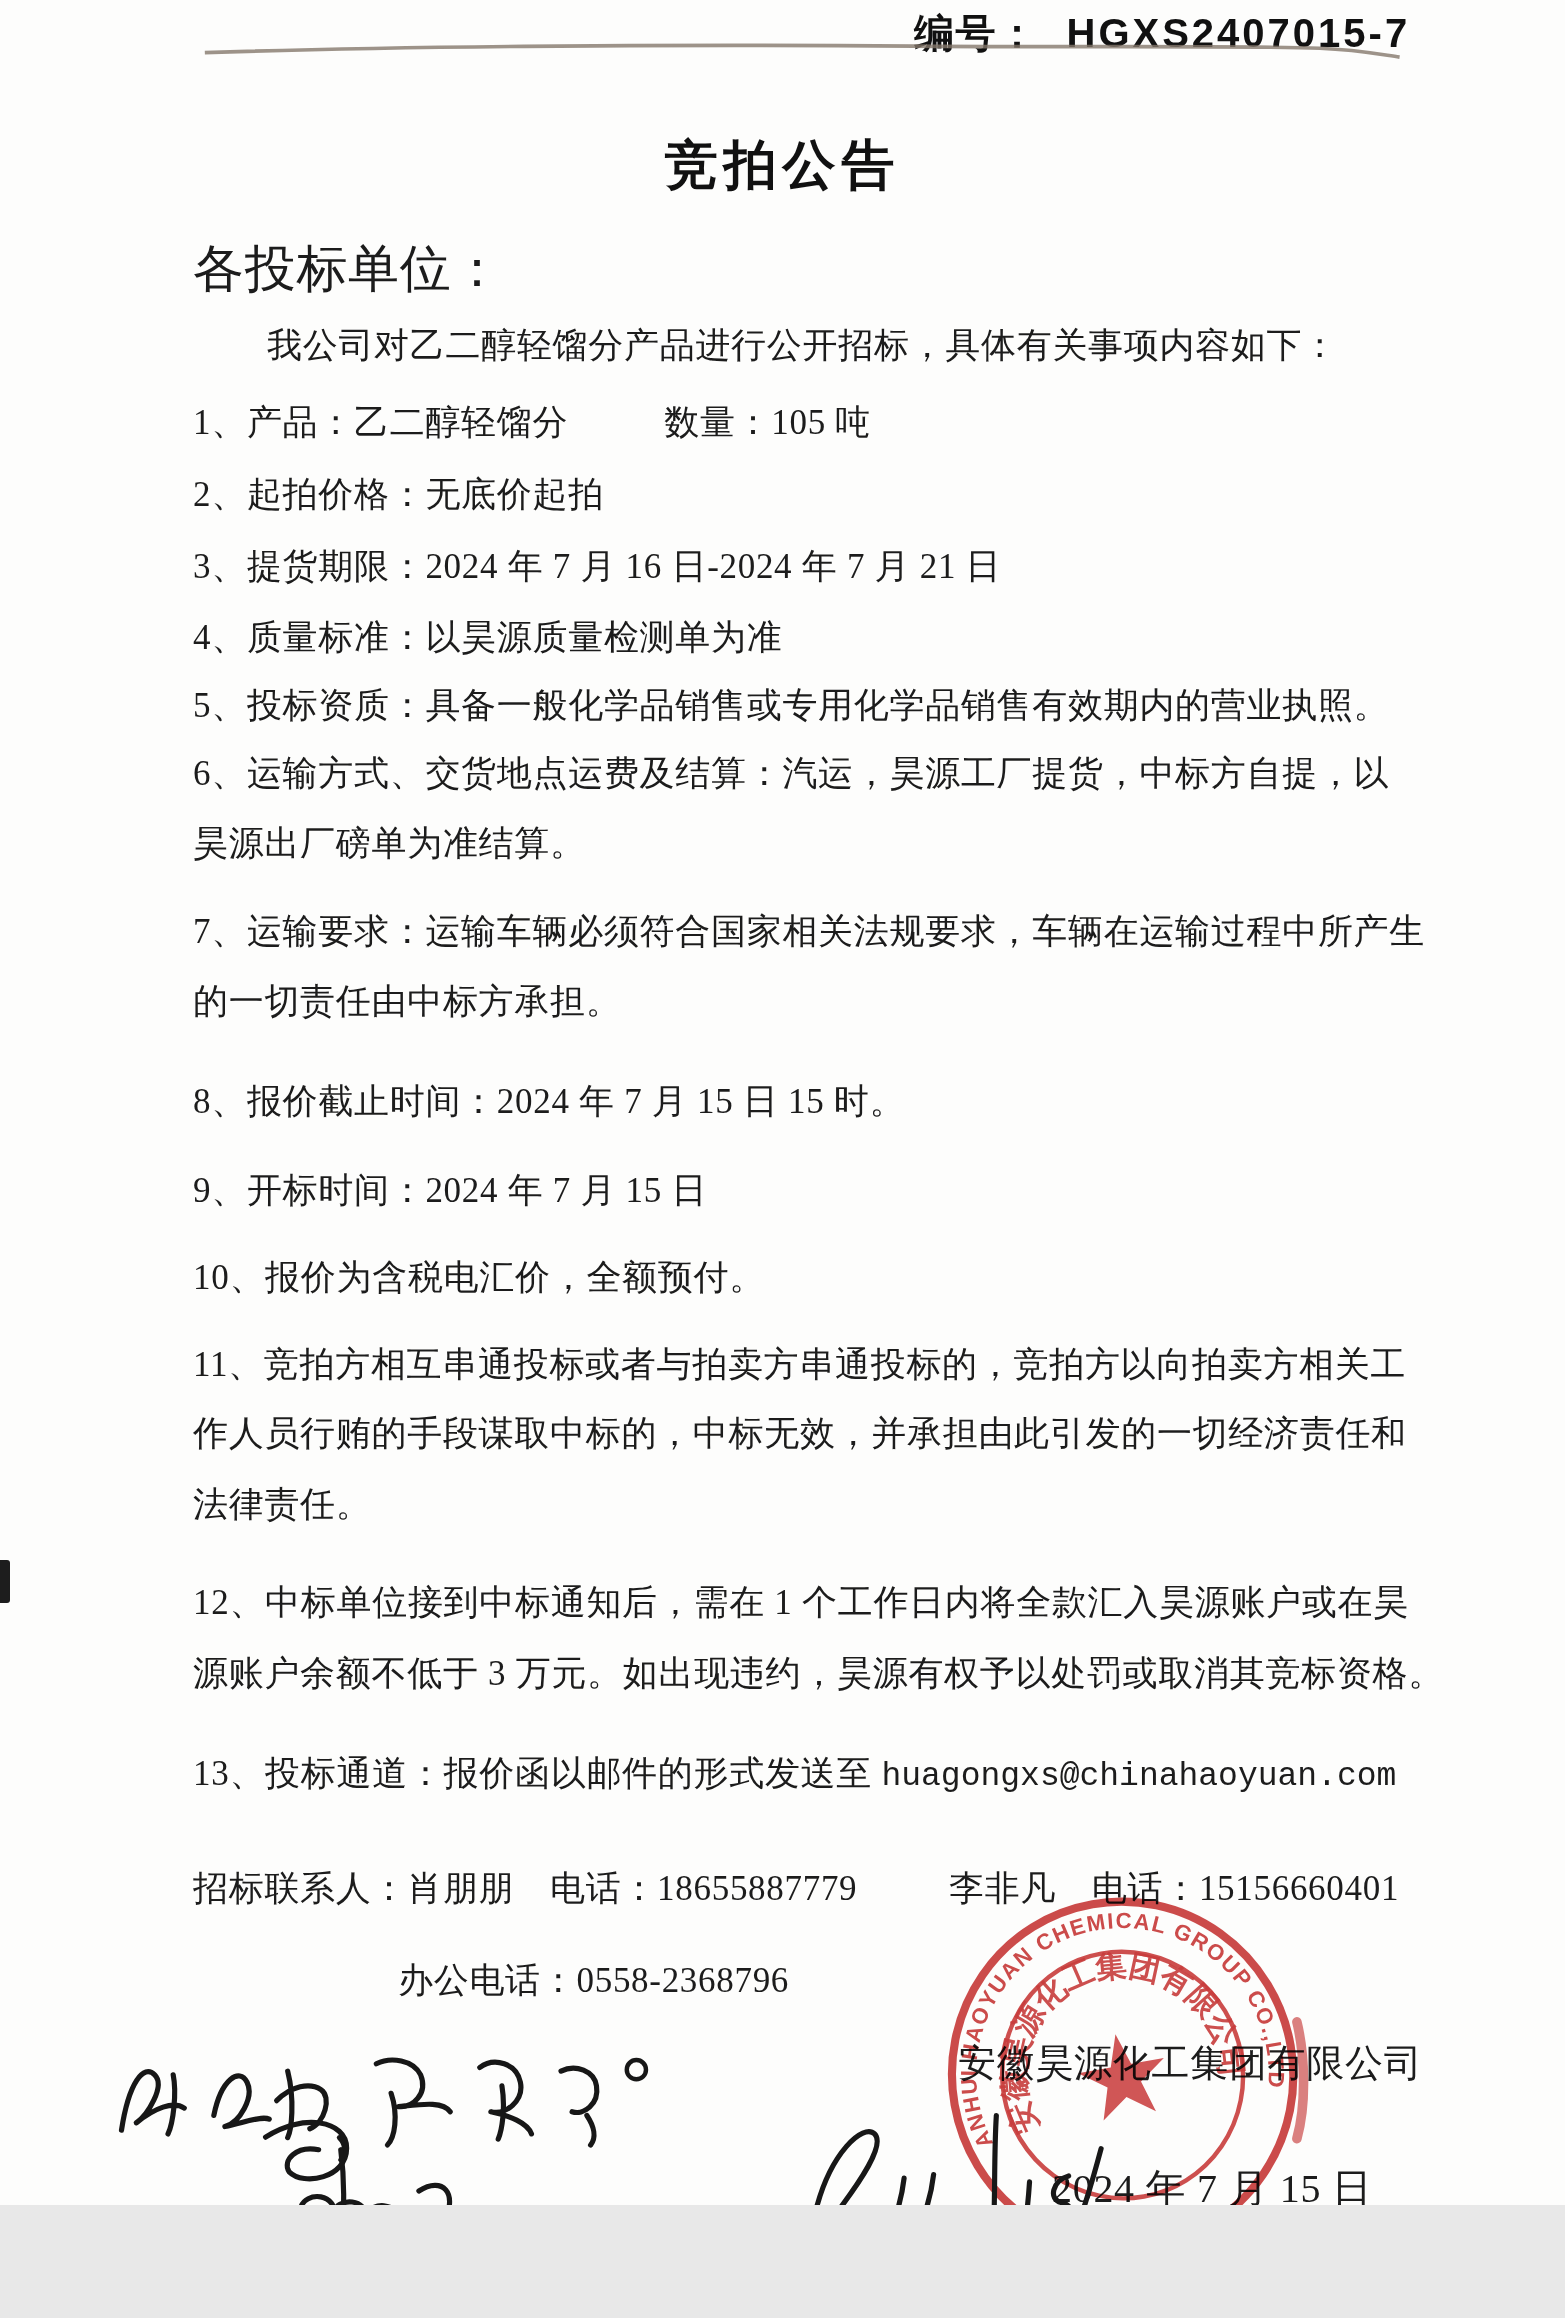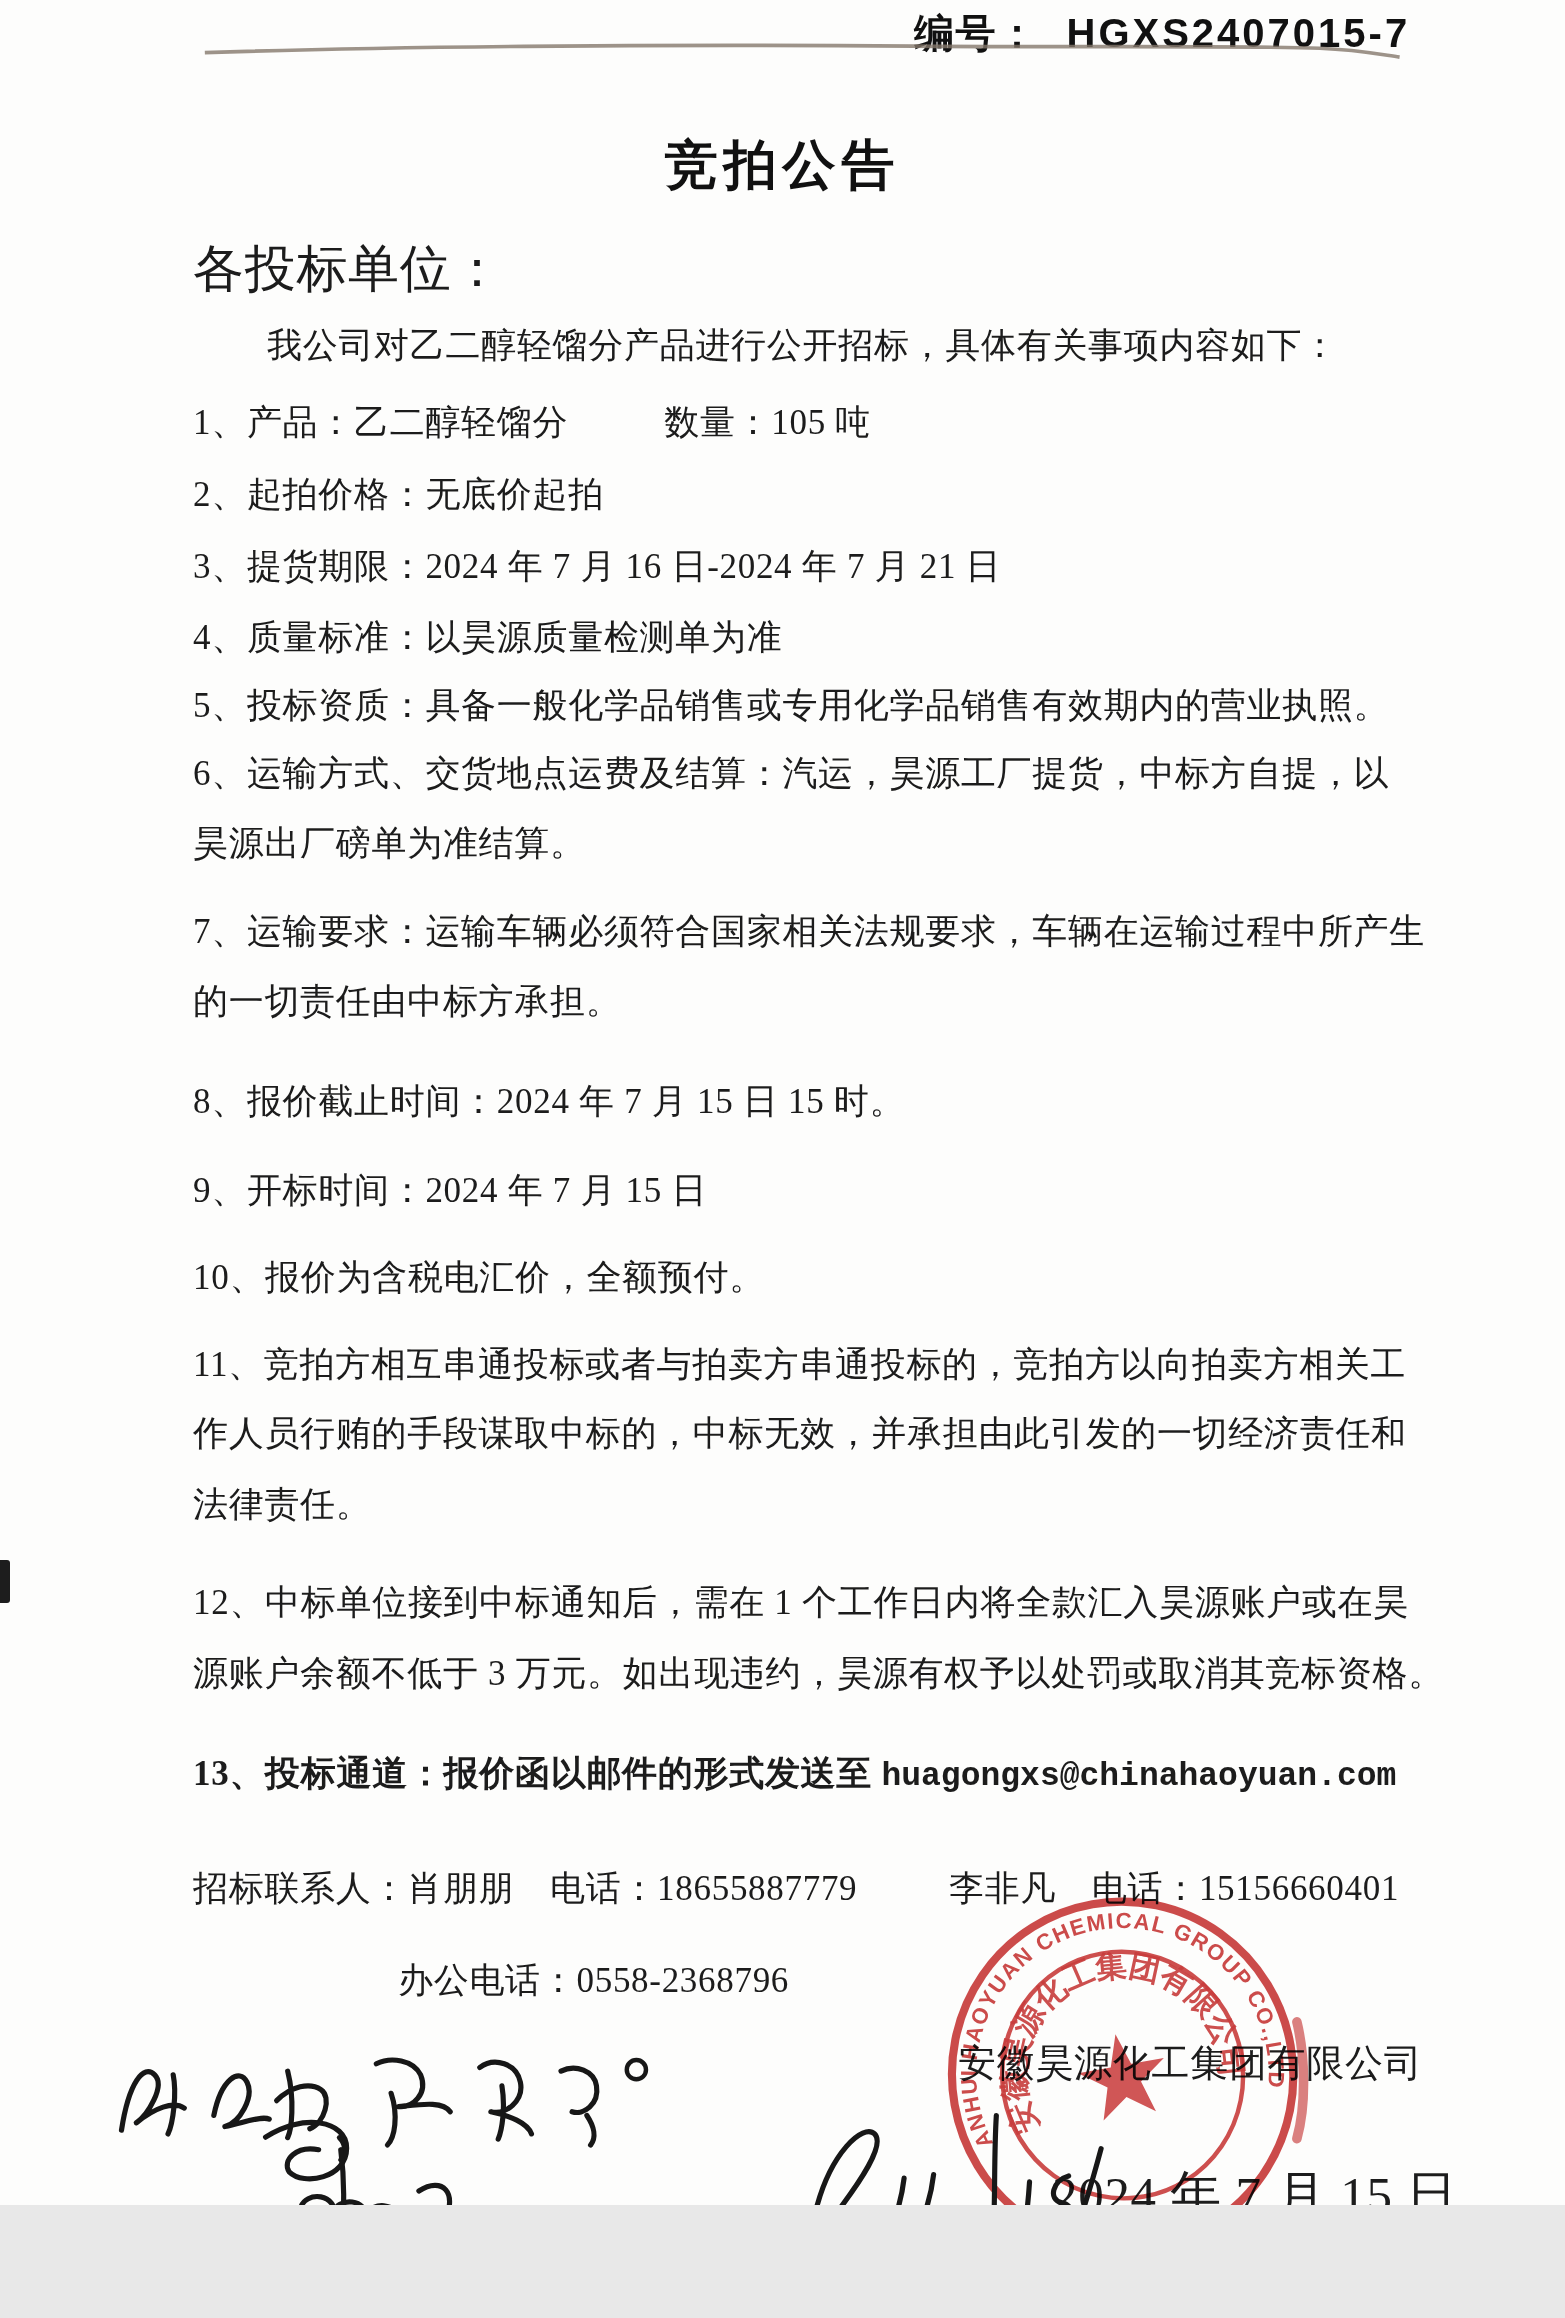--- a/index.html
+++ b/index.html
@@ -89,30 +89,30 @@
   <div class="line" style="left:193px;top:978px;">的一切责任由中标方承担。</div>
   <div class="line" style="left:193px;top:1078px;">8、报价截止时间：2024 年 7 月 15 日 15 时。</div>
   <div class="line" style="left:193px;top:1167px;">9、开标时间：2024 年 7 月 15 日</div>
   <div class="line" style="left:193px;top:1254px;">10、报价为含税电汇价，全额预付。</div>
   <div class="line" style="left:193px;top:1341px;">11、竞拍方相互串通投标或者与拍卖方串通投标的，竞拍方以向拍卖方相关工</div>
   <div class="line" style="left:193px;top:1410px;">作人员行贿的手段谋取中标的，中标无效，并承担由此引发的一切经济责任和</div>
   <div class="line" style="left:193px;top:1481px;">法律责任。</div>
   <div class="line" style="left:193px;top:1579px;">12、中标单位接到中标通知后，需在 1 个工作日内将全款汇入昊源账户或在昊</div>
   <div class="line" style="left:193px;top:1650px;">源账户余额不低于 3 万元。如出现违约，昊源有权予以处罚或取消其竞标资格。</div>
 
-  <div class="line" style="left:193px;top:1750px;font-weight:bold;">
+  <div class="line" style="left:193px;top:1750px;">
     <span>13、投标通道：报价函以邮件的形式发送至 </span><span class="email">huagongxs@chinahaoyuan.com</span>
   </div>
 
   <div class="line" style="left:193px;top:1865px;">招标联系人：肖朋朋　电话：18655887779</div>
   <div class="line" style="left:949px;top:1865px;">李非凡　电话：15156660401</div>
   <div class="line" style="left:398px;top:1957px;">办公电话：0558-2368796</div>
 
   <div class="line" style="left:958px;top:2038px;font-size:38px;">安徽昊源化工集团有限公司</div>
-  <div class="line" style="left:1052px;top:2161px;font-size:51px;">2024 年 7 月 15 日</div>
+  <div class="line" style="left:1052px;top:2161px;font-size:40px;">2024 年 7 月 15 日</div>
 
   <svg class="stamp" width="384" height="384" viewBox="0 0 520 520">
     <g transform="rotate(-10 250 252)">
       <ellipse cx="250" cy="252" rx="231" ry="235" fill="none" stroke="#c62f2f" stroke-width="11" opacity="0.92"></ellipse>
       <ellipse cx="250" cy="252" rx="163" ry="167" fill="none" stroke="#c62f2f" stroke-width="6" opacity="0.9"></ellipse>
       <defs>
         <path id="arcEN" d="M 62,313 A 198,198 0 1 1 438,313" fill="none"></path>
         <path id="arcZH" d="M 127,302 A 133,133 0 1 1 373,302" fill="none"></path>
       </defs>
       <text font-family="Liberation Sans, DejaVu Sans, sans-serif" font-size="30" font-weight="bold" fill="#c62f2f" letter-spacing="3" opacity="0.92">

